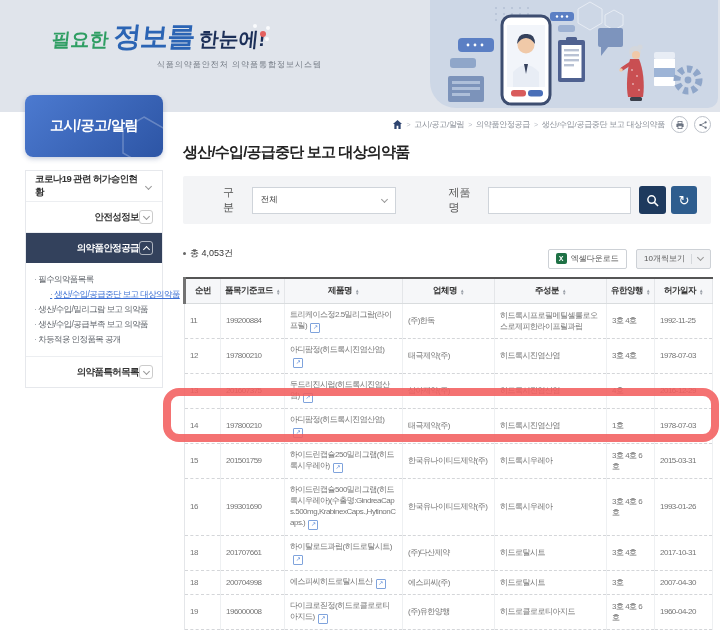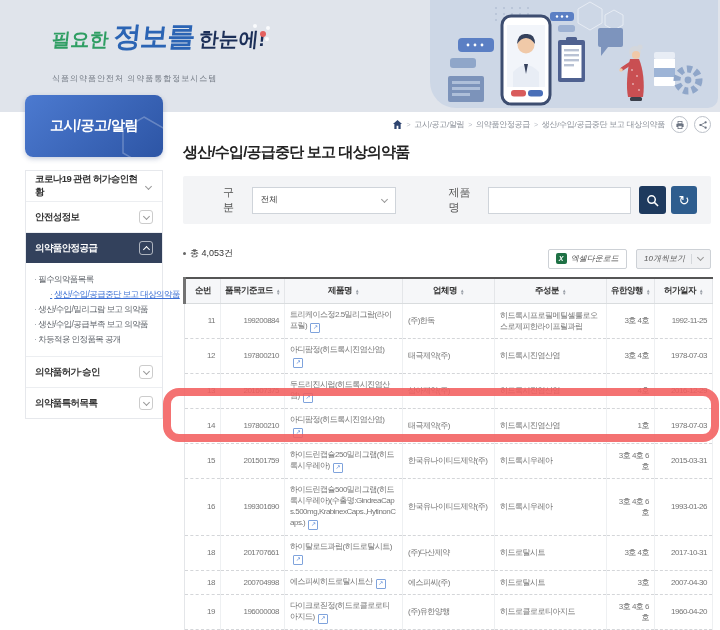--- a/index.html
+++ b/index.html
@@ -8,33 +8,33 @@
 
   
   .banner{position:absolute;left:0;top:0;width:720px;height:112px;background:#e0e4eb;}
   .illus-panel{position:absolute;left:430px;top:0;width:288px;height:108px;background:#cdd7e6;
                border-radius:0 0 10px 26px;overflow:hidden;}
   .logo{position:absolute;left:52px;top:18px;width:270px;}
   .logo-line{white-space:nowrap;font-weight:bold;transform:skewX(-6deg);}
   .logo-p1{color:#2f9e63;font-size:19px;}
   .logo-p2{color:#2b64b4;font-size:28px;letter-spacing:-1px;}
   .logo-p3{color:#1c2f58;font-size:20px;}
-  .logo-sub{margin-top:17px;font-size:8px;color:#737a84;letter-spacing:1px;text-align:left;}
+  .logo-sub{margin-top:3px;font-size:8px;color:#737a84;letter-spacing:1px;text-align:right;}
   .molecule{position:absolute;left:253px;top:24px;width:18px;height:18px;}
   .molecule .rd{position:absolute;left:7px;top:7px;width:6px;height:6px;border-radius:50%;background:#e4605f;}
   .molecule .wd{position:absolute;width:4px;height:4px;border-radius:50%;background:#fafbfd;}
 
   
   .side-title{position:absolute;left:25px;top:95px;width:138px;height:62px;border-radius:8px;
               background:linear-gradient(135deg,#4c7ad0 0%,#2d55a5 100%);color:#fff;font-weight:bold;
               font-size:14px;display:flex;align-items:center;justify-content:center;letter-spacing:-0.5px;
               box-shadow:0 2px 5px rgba(30,60,120,.25);overflow:hidden;}
   .side-title svg{position:absolute;right:-8px;bottom:-10px;opacity:.25;}
   .side-menu{position:absolute;left:25px;top:170px;width:138px;background:#fff;border:1px solid #e6e8ec;box-sizing:border-box;}
-  .sm-item{height:30px;display:flex;align-items:center;justify-content:space-between;padding:0 9px;
+  .sm-item{height:30px;display:flex;align-items:center;justify-content:flex-end;padding:0 9px;
            border-bottom:1px solid #eceef1;font-size:9.5px;font-weight:bold;color:#333;letter-spacing:-0.6px;cursor:pointer;}
   .sm-item.dark{background:#33415c;color:#fff;border-bottom:none;}
   .cbox{width:12px;height:12px;border:1px solid #ccc;border-radius:3px;display:flex;align-items:center;justify-content:center;flex:0 0 auto;background:#fff;}
   .cbox.dk{border-color:rgba(255,255,255,.6);background:transparent;}
   .car{width:4px;height:4px;border-right:1.2px solid #999;border-bottom:1.2px solid #999;transform:rotate(45deg);margin-top:-2px;}
   .car.up{border-color:#fff;transform:rotate(-135deg);margin-top:2px;}
   .car.plain{margin:0 2px 0 0;}
   .submenu{padding:7px 8px 8px 8px;border-bottom:1px solid #eceef1;}
   .sub-item{font-size:8.5px;color:#5a5f66;letter-spacing:-0.6px;line-height:12px;margin:3px 0;cursor:pointer;white-space:nowrap;}
   .sub-item .b{color:#9aa0a8;margin-right:2px;}
@@ -54,34 +54,34 @@
   .txt{width:152px;height:27px;border:1px solid #cfd4da;font-size:9px;padding:0 6px;box-sizing:border-box;margin-right:8px;}
   .gap{width:56px;}
   .sq-btn{width:28px;height:28px;border:none;border-radius:3px;display:flex;align-items:center;justify-content:center;cursor:pointer;padding:0;}
   .sq-btn.search-b{background:#1e3a5e;margin-right:5px;}
   .sq-btn.refresh-b{background:#2e5d8e;color:#fff;font-size:13px;font-family:"DejaVu Sans",sans-serif;}
 
   .results{margin-top:23px;display:flex;justify-content:space-between;align-items:flex-start;}
   .total{font-size:9px;color:#333;display:flex;align-items:center;}
   .total .dot{width:3px;height:3px;background:#666;border-radius:50%;margin-right:4px;}
   .r-btn{height:20px;border:1px solid #cdd1d6;border-radius:2px;background:#fff;display:inline-flex;align-items:center;
-         gap:4px;padding:0 7px;font-size:8px;color:#555;cursor:pointer;font-style:italic;}
+         gap:4px;padding:0 7px;font-size:8px;color:#555;cursor:pointer;}
   .r-btn.grey{background:#f0f1f3;margin-left:5px;}
   .xls{width:11px;height:11px;background:#1e7145;border-radius:2px;color:#fff;font-size:7px;font-weight:bold;
        display:flex;align-items:center;justify-content:center;}
   .vbar{width:1px;height:10px;background:#d4d7db;margin:0 2px;}
 
   table.grid{margin-top:8px;width:528px;border-collapse:collapse;table-layout:fixed;border-top:2px solid #555;}
   .grid th{background:#f6f7f9;border-bottom:1px solid #d9dcde;border-right:1px solid #e4e6e9;
            font-size:8.5px;font-weight:bold;color:#333;padding:6px 2px;letter-spacing:-0.5px;}
   .grid th:first-child{border-left:3px solid #737373;}
   .grid td{font-size:8px;color:#757575;padding:5px 5px;border-bottom:1px dashed #d4d6d9;border-right:1px solid #eef0f2;
            line-height:11px;letter-spacing:-0.5px;word-break:break-all;vertical-align:middle;background:#fff;}
   .grid td:first-child{border-left:1px solid #e4e6e9;}
-  .grid td.c{text-align:right;}
+  .grid td.c{text-align:left;}
   .grid td.l{text-align:left;}
   .sort{display:inline-flex;flex-direction:column;margin-left:3px;vertical-align:1px;line-height:3.5px;font-size:4.5px;color:#9aa0a8;}
   .link-ico{display:inline-block;width:8px;height:8px;border:1px solid #7fa3dc;border-radius:1px;color:#4a7ed4;
             font-size:6px;line-height:7px;text-align:center;margin-left:3px;vertical-align:-1px;cursor:pointer;background:#fff;}
 
   .annotation{position:absolute;border:8px solid rgba(243,95,95,.88);border-radius:16px;pointer-events:none;z-index:50;box-sizing:border-box;}
 </style>
 </head>
 <body>
 
@@ -204,26 +204,20 @@
           <span class="car up"></span>
         </span>
     </div>
     <div class="submenu" id="submenu">
         <div class="sub-item"><span class="b">·</span><span>필수의약품목록</span></div>
         <div class="sub-item active"><span class="b">·</span><span>생산/수입/공급중단 보고 대상의약품</span></div>
         <div class="sub-item"><span class="b">·</span><span>생산/수입/밀리그람 보고 의약품</span></div>
         <div class="sub-item"><span class="b">·</span><span>생산/수입/공급부족 보고 의약품</span></div>
         <div class="sub-item"><span class="b">·</span><span>차등적용 인정품목 공개</span></div>
       </div>
-    <div class="sm-item">
-      <span>의약품허가·승인</span>
-      <span class="cbox">
-          <span class="car"></span>
-        </span>
-    </div>
     <div class="sm-item" style="border-bottom:none;">
       <span>의약품특허목록</span>
       <span class="cbox">
           <span class="car"></span>
         </span>
     </div>
   </div>
 
   <div class="main">
     <div class="crumbs">

